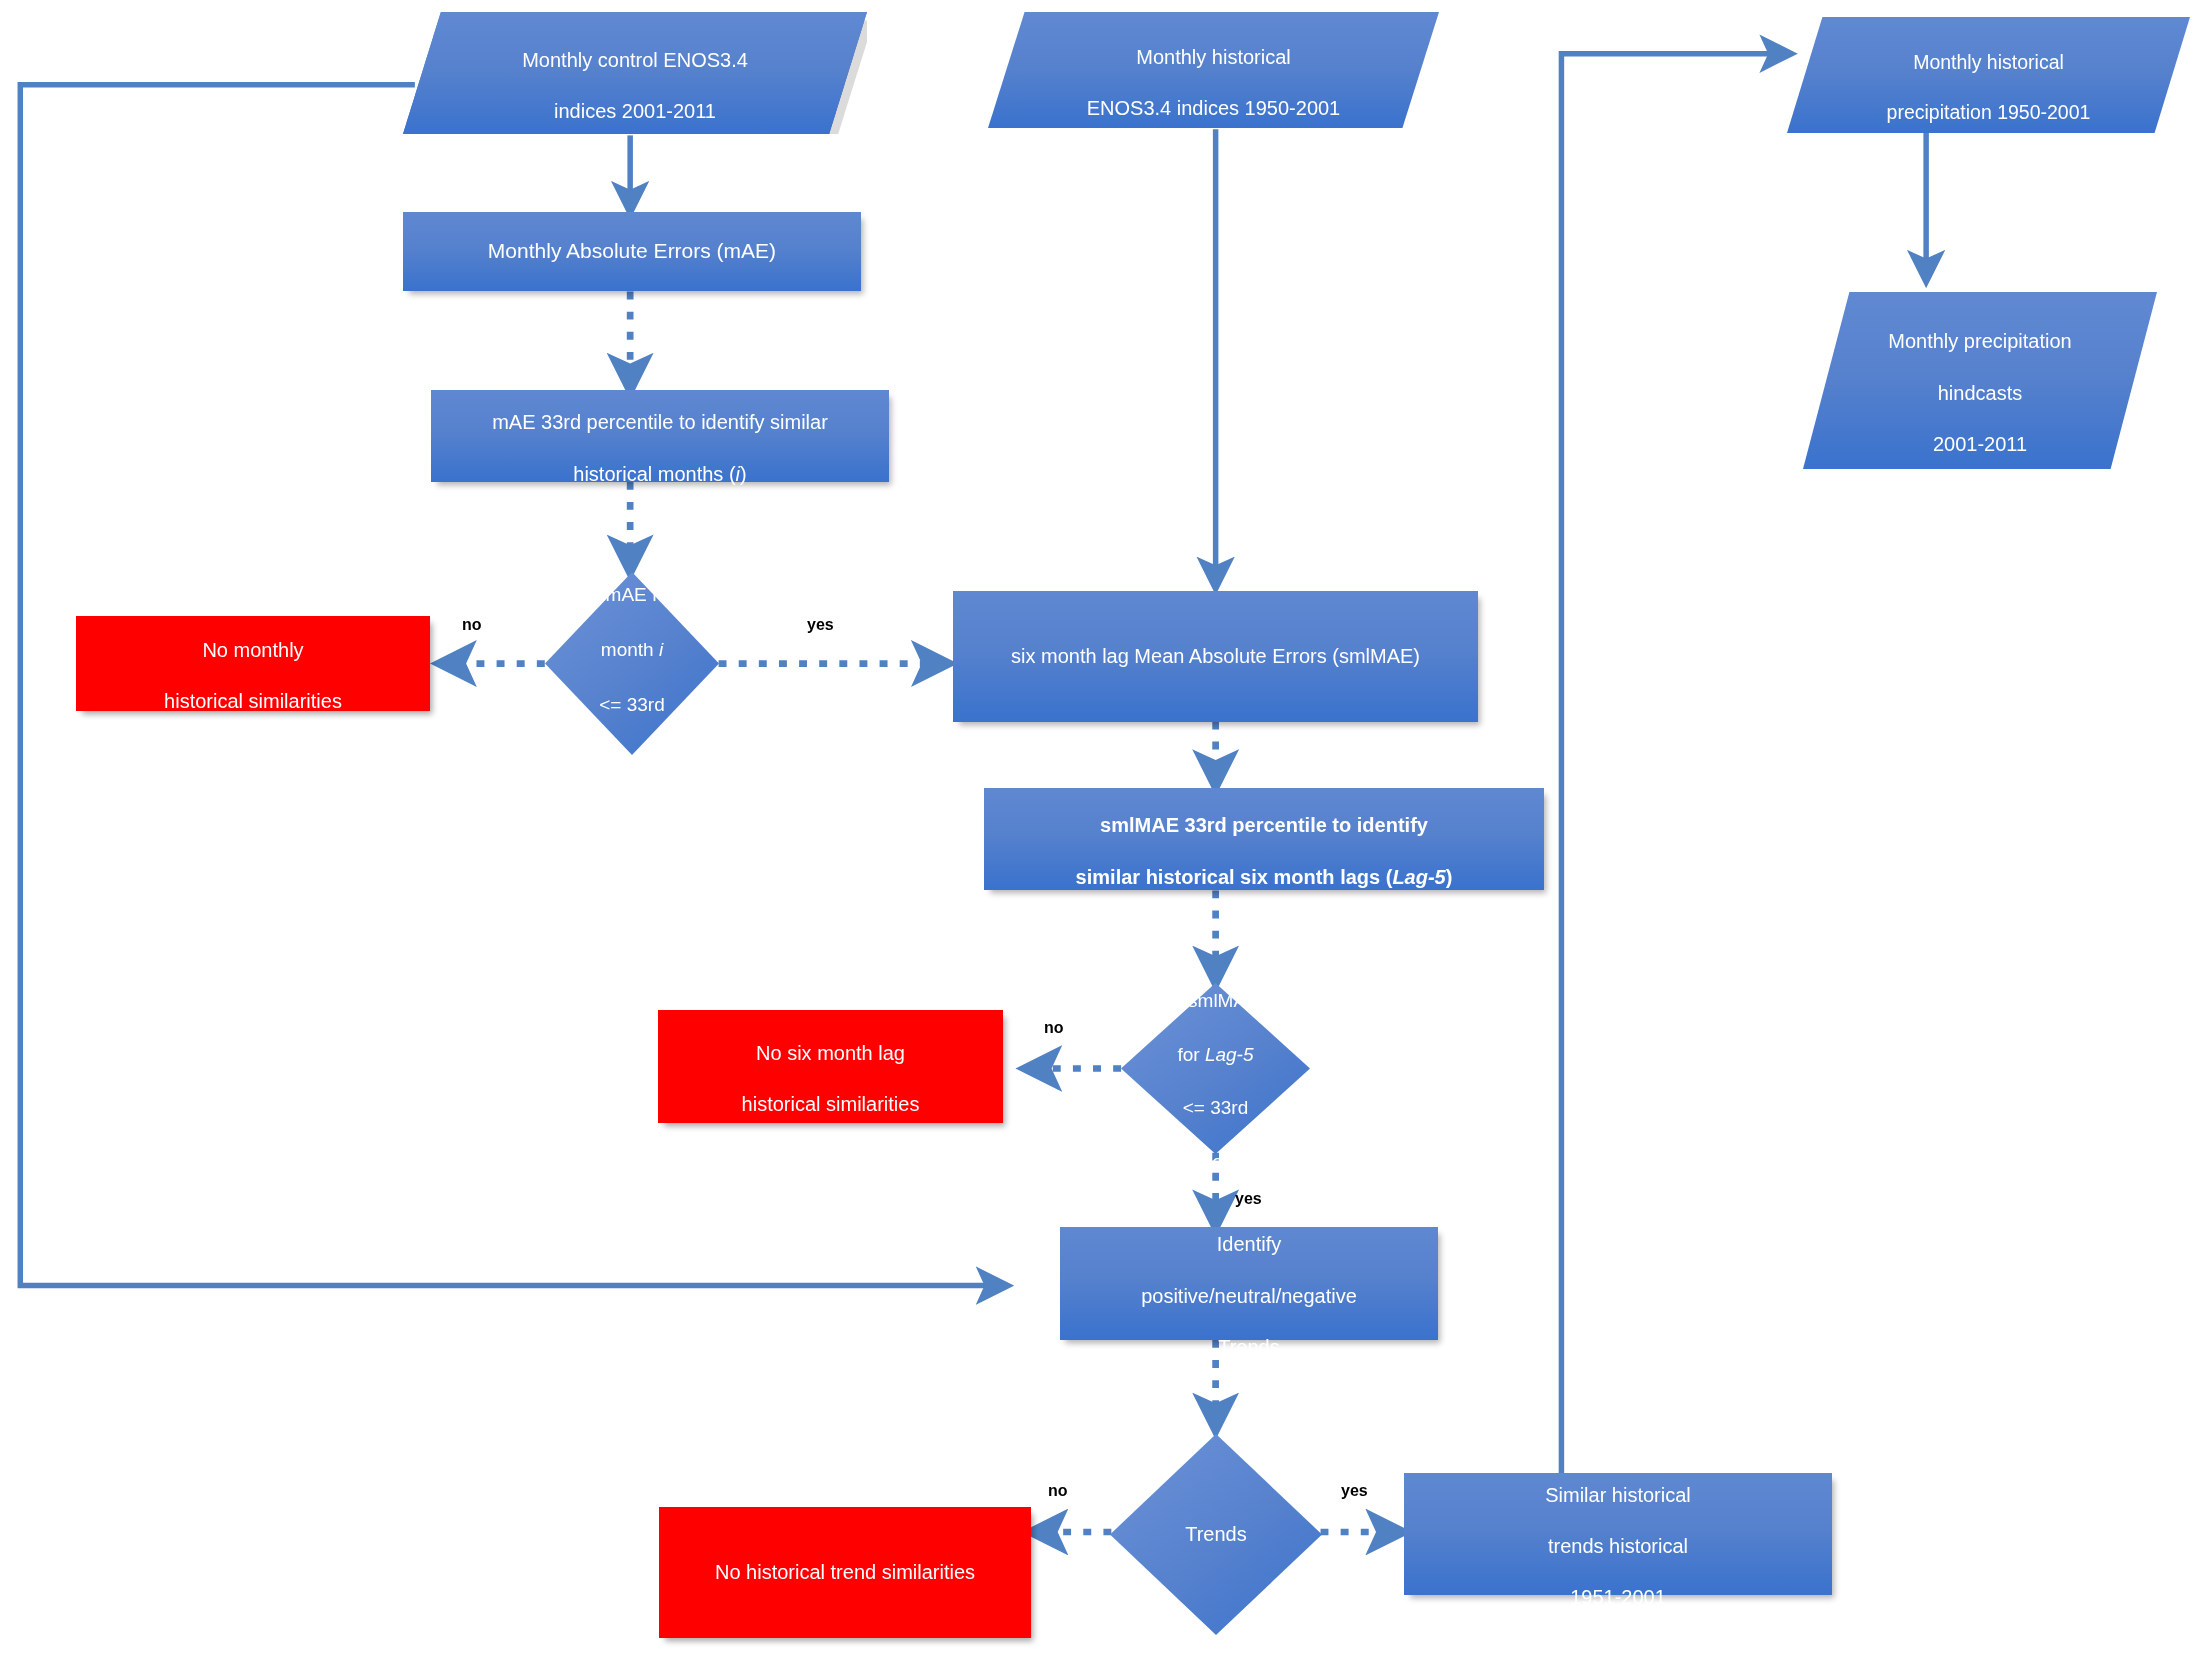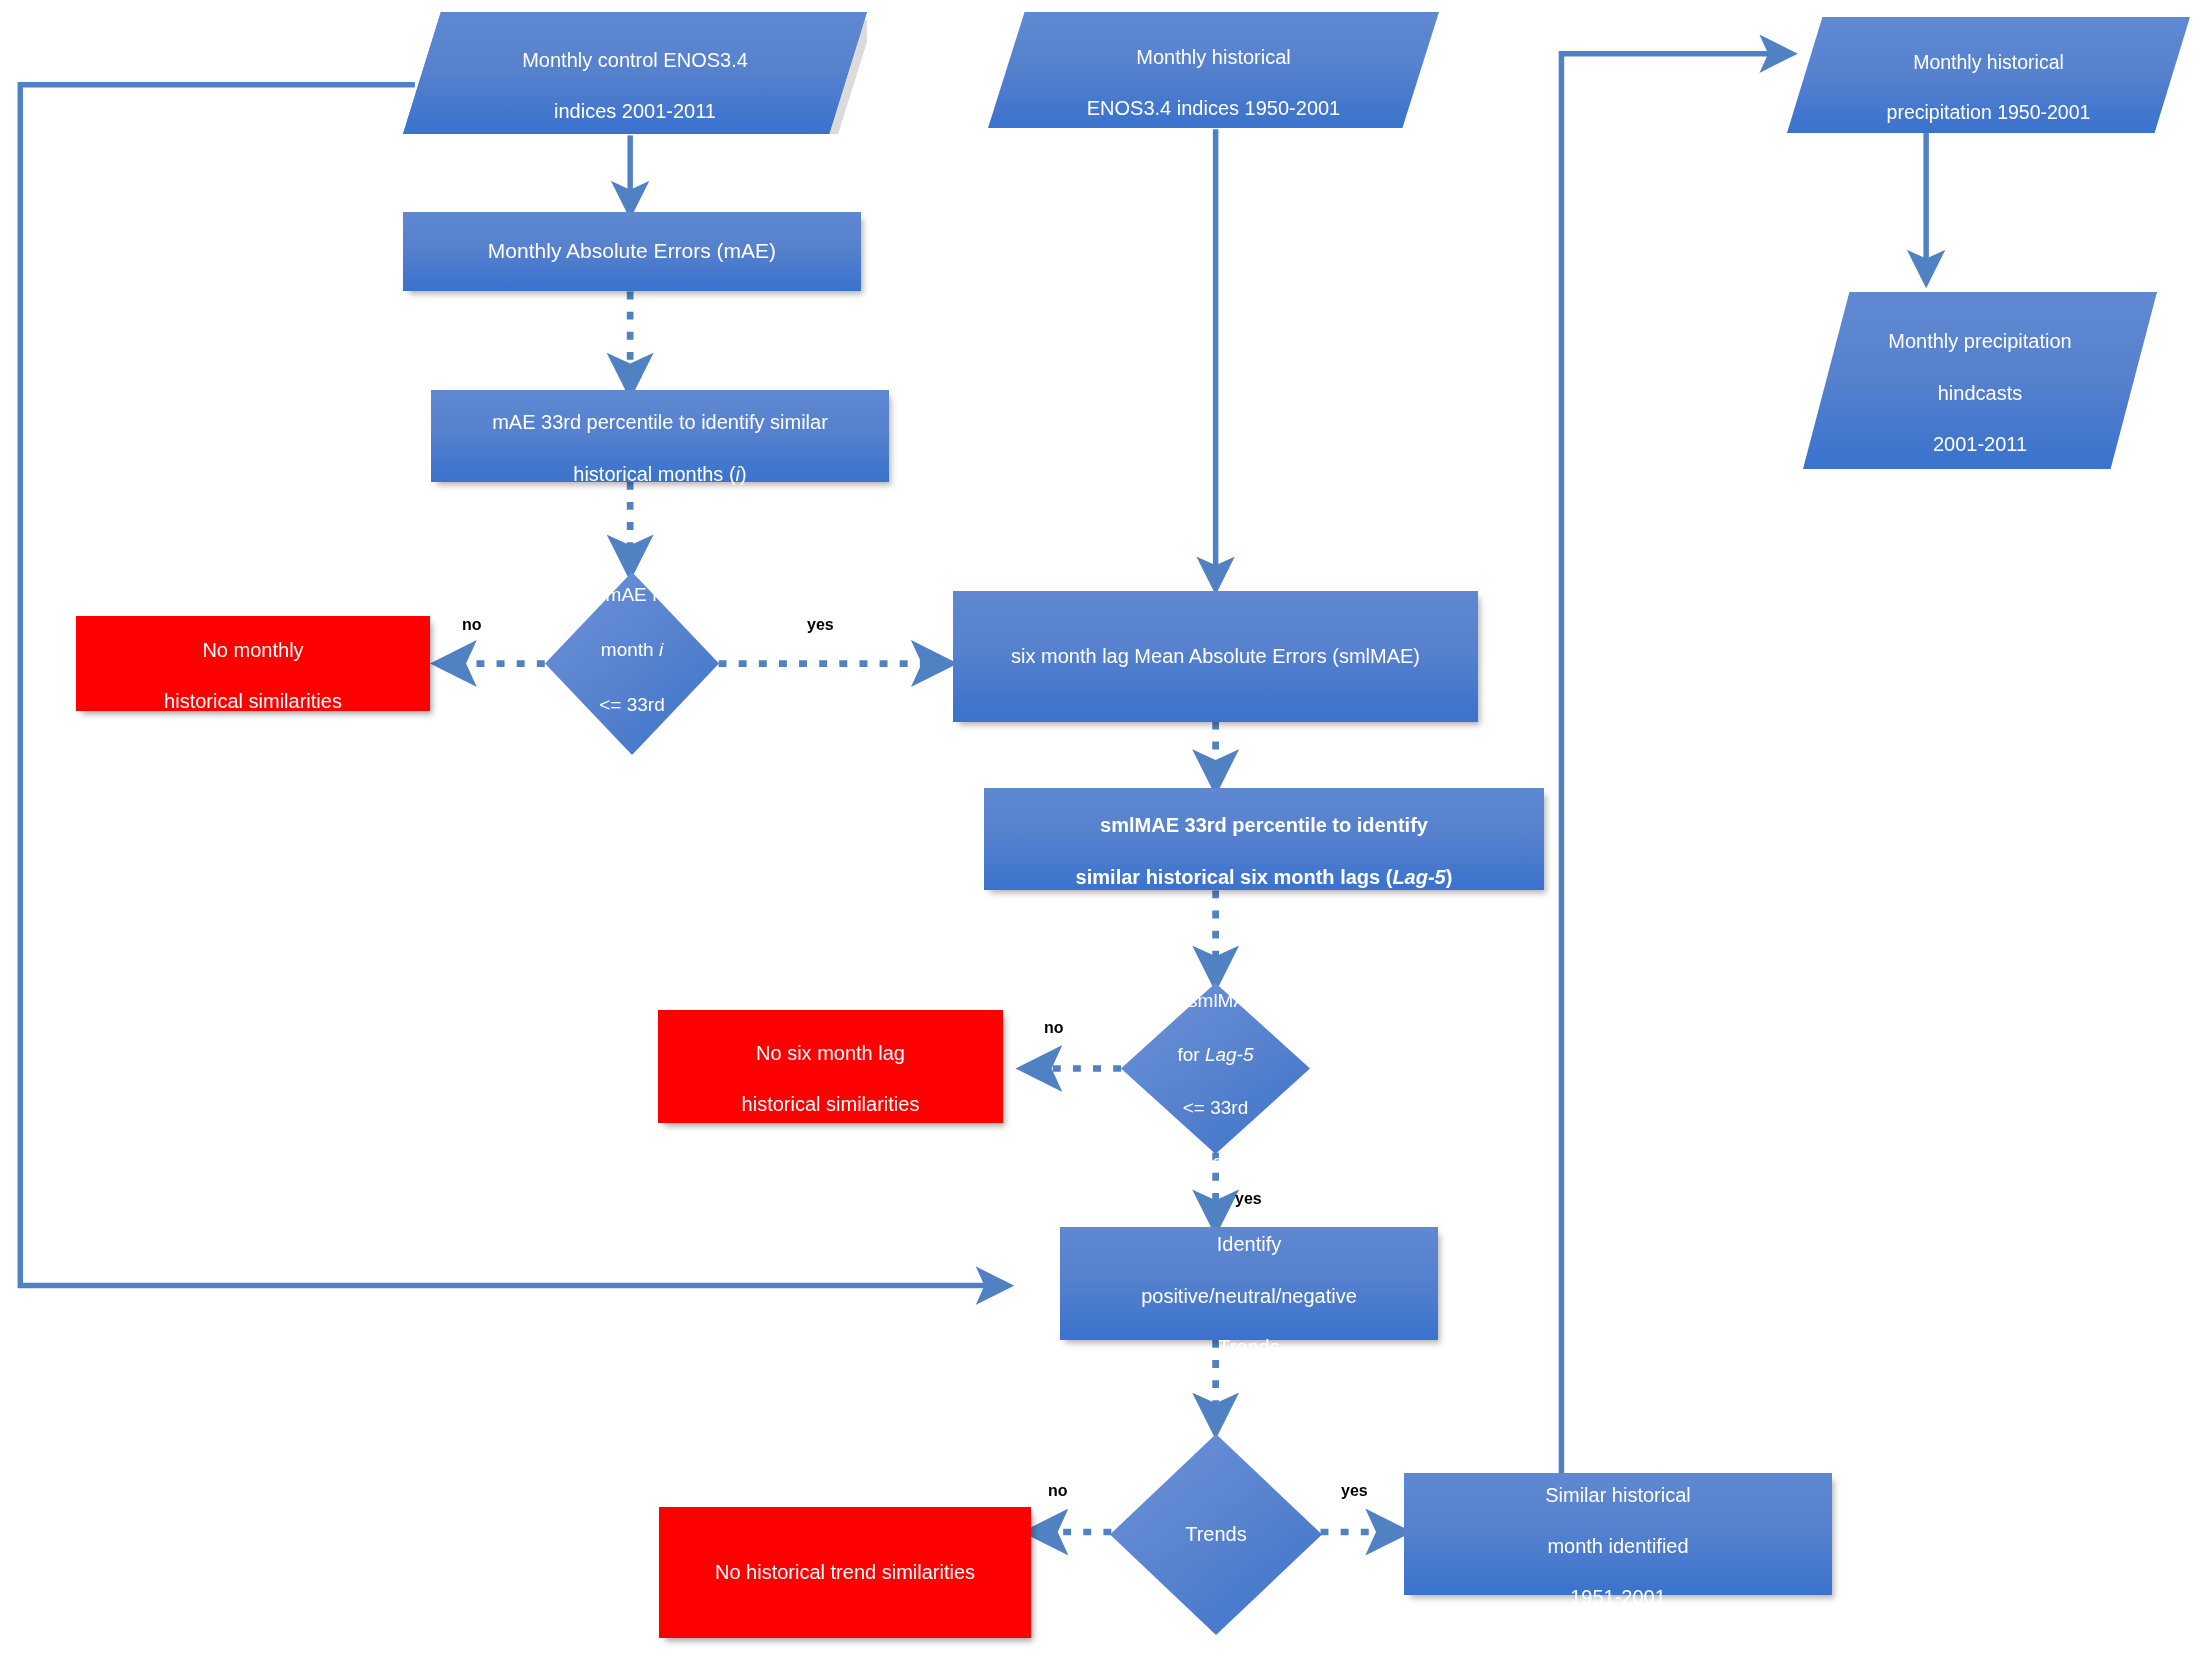--- a/index.html
+++ b/index.html
@@ -242,21 +242,21 @@
 
   <div class="node stop" style="left:659px;top:1464px;width:372px;height:131px;margin-top:43px;">
     <div class="bg"></div>
     <div class="txt f33">No historical trend similarities</div>
   </div>
 
   <div class="node proc" style="left:1404px;top:1473px;width:428px;height:122px;">
     <div class="bg"></div>
     <div class="txt f33">
       <span>Similar historical</span><br>
-      <span>month identified</span><br>
+      <span>trends historical</span><br>
       <span>1951-2001</span>
     </div>
   </div>
 
   <div class="lbl f36" style="left:462px;top:616px;">no</div>
   <div class="lbl f36" style="left:807px;top:616px;">yes</div>
   <div class="lbl f36" style="left:1044px;top:1019px;">no</div>
   <div class="lbl f36" style="left:1235px;top:1190px;">yes</div>
   <div class="lbl f36" style="left:1048px;top:1482px;">no</div>
   <div class="lbl f36" style="left:1341px;top:1482px;">yes</div>

